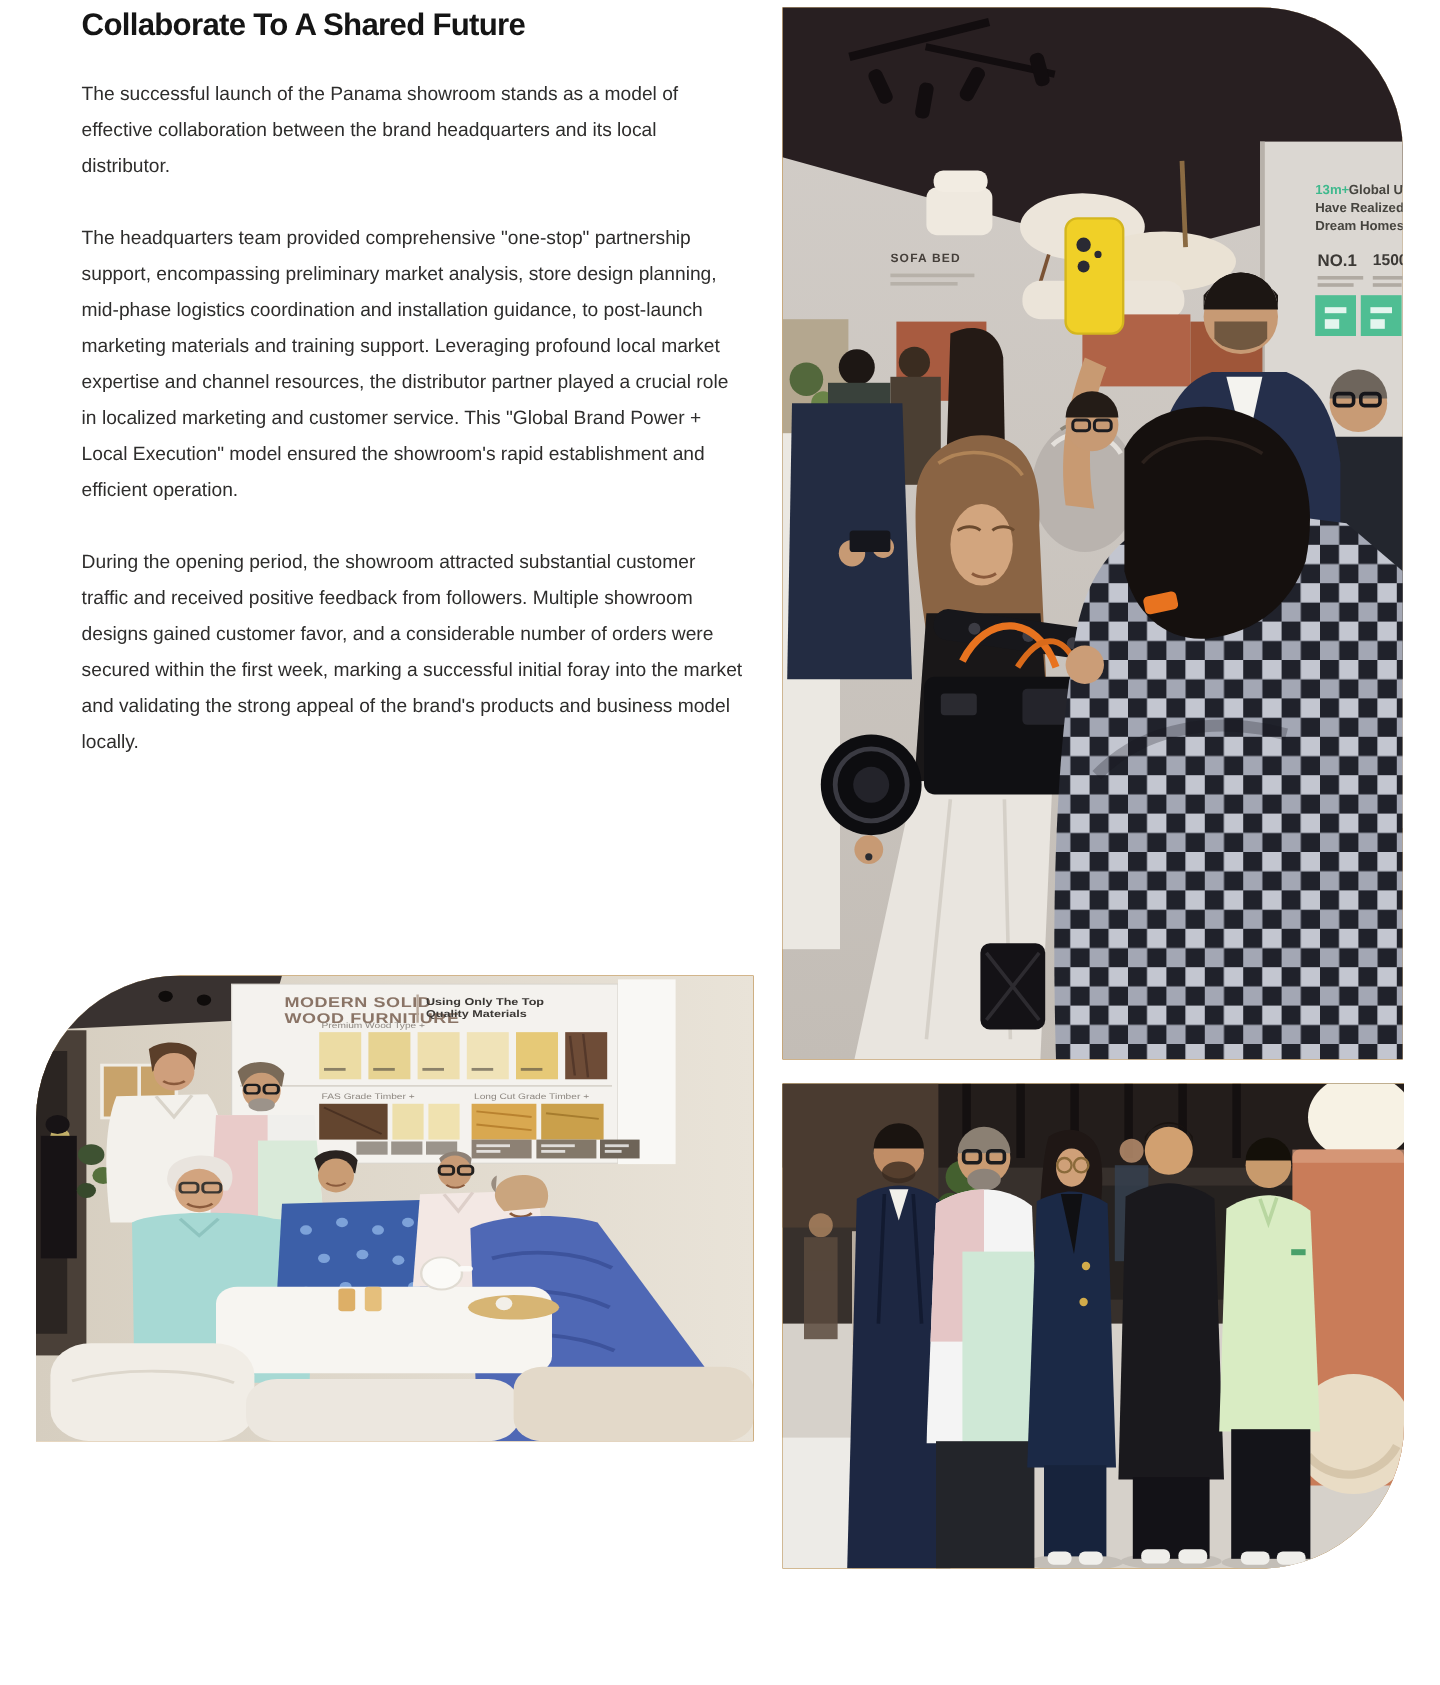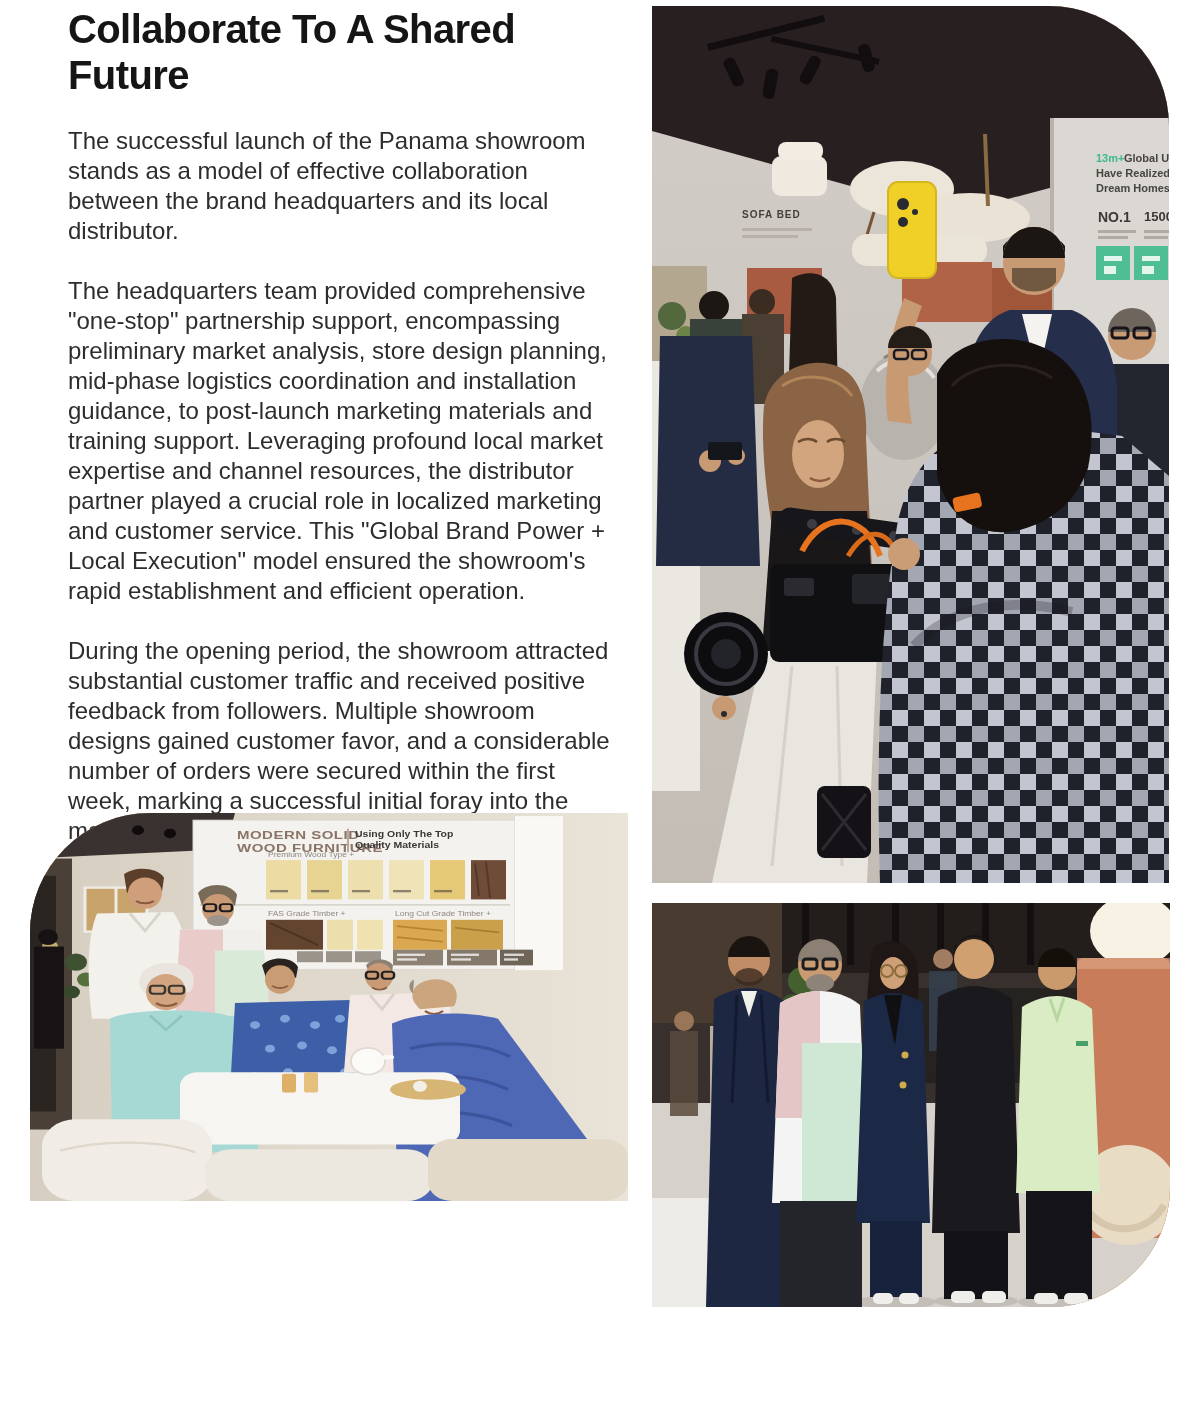--- a/index.html
+++ b/index.html
@@ -1,21 +1,21 @@
 <!DOCTYPE html>
 <html><head>
 <meta charset="utf-8">
 <style>
   html,body{margin:0;padding:0;background:#ffffff;}
   .page{position:relative;width:1200px;height:1404px;background:#fff;overflow:hidden;
         font-family:"Liberation Sans",sans-serif;}
   .text-col{position:absolute;left:68px;top:0;width:552px;}
-  .title{margin:0;padding-top:6px;margin-bottom:28px;font-size:40px;line-height:1.15;
+  .title{margin:0;padding-top:6px;margin-bottom:28px;font-size:26px;line-height:1.15;
          font-weight:700;letter-spacing:-0.6px;color:#151515;}
-  .text-col p{margin:0 0 30px 0;font-size:24px;line-height:30px;color:#2e2d2c;}
+  .text-col p{margin:0 0 30px 0;font-size:16px;line-height:30px;color:#2e2d2c;}
   .photo{position:absolute;overflow:hidden;background:#a16207;}
   .photo svg{display:block;width:100%;height:100%;}
   .photo-event{left:652px;top:6px;width:517px;height:877px;border-radius:0 120px 0 0;}
   .photo-wood{left:30px;top:813px;width:598px;height:388px;border-radius:120px 0 0 0;}
   .photo-group{left:652px;top:903px;width:518px;height:404px;border-radius:0 0 120px 0;}
   svg text{font-family:"Liberation Sans",sans-serif;}
 </style>
 </head>
 <body>
 

